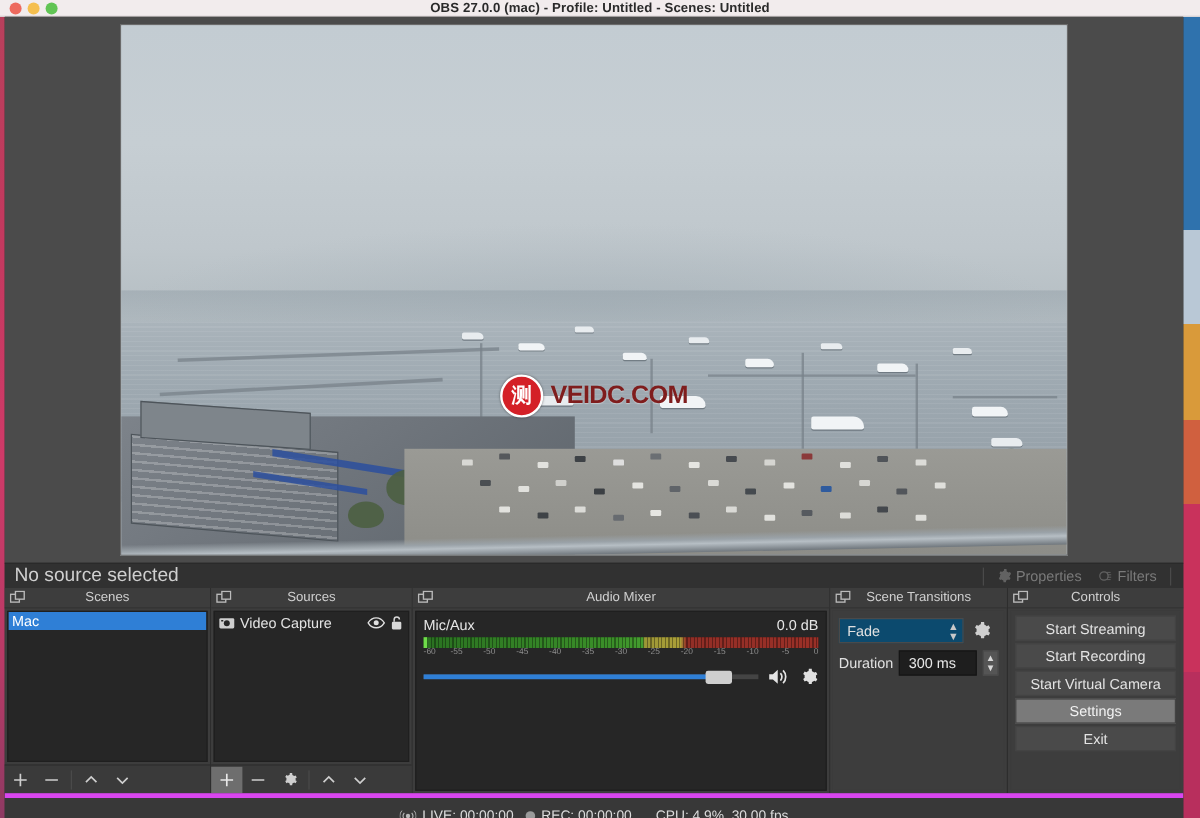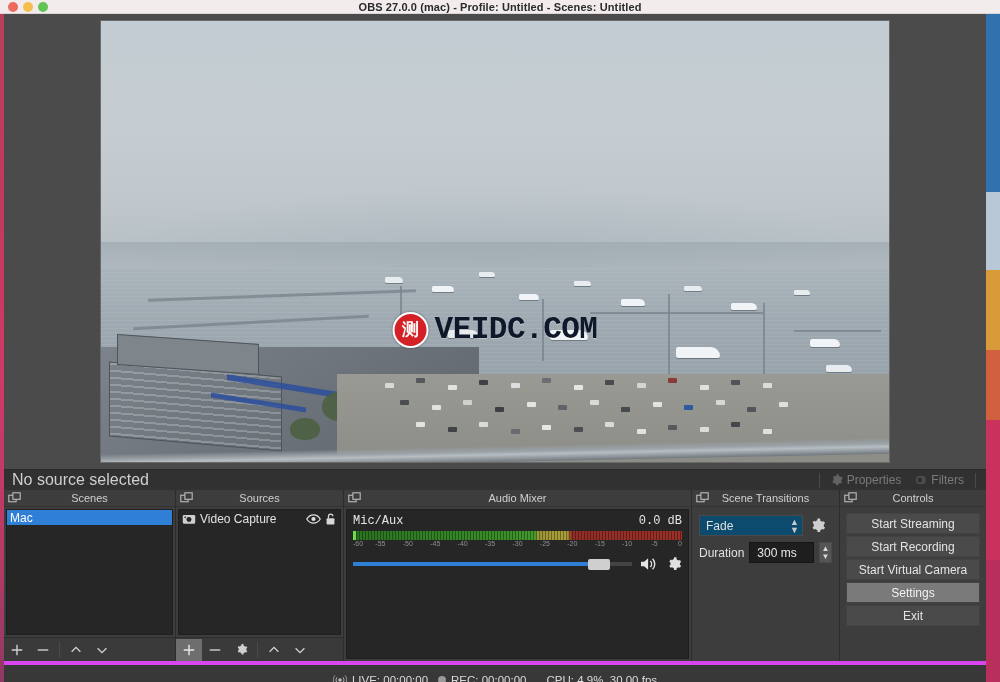--- a/index.html
+++ b/index.html
@@ -91,22 +91,22 @@
     position:absolute; left:50%; top:70%; transform:translate(-50%,-50%);
     display:flex; align-items:center; gap:6px; pointer-events:none;
   }
   #wm-logo {
     width:36px; height:36px; border-radius:50%; background:#d42027;
     border:2px solid #ffffff; display:flex; align-items:center; justify-content:center;
     color:#fff; font-size:17px; font-weight:bold; font-family:"DejaVu Sans", sans-serif;
     box-shadow:0 0 2px rgba(0,0,0,.5);
   }
   #wm-text {
-    font-family:Liberation Mono, monospace; font-weight:bold; font-size:31px;
-    color:#0f172a; letter-spacing:-0.5px; text-shadow:0 1px 1px rgba(255,255,255,.35);
+    font-family:Liberation Sans, sans-serif; font-weight:bold; font-size:21px;
+    color:#7f1d1d; letter-spacing:-0.5px; text-shadow:0 1px 1px rgba(255,255,255,.35);
   }
 
   
   #propbar {
     position:absolute; left:0; top:455px; width:982px; height:21px;
     background:#313131; display:flex; align-items:center; border-top:1px solid #2a2a2a;
   }
   #no-source { margin-left:8px; color:#cfcfcf; font-size:16px; }
   #propbar .sep { width:1px; height:15px; background:#4a4a4a; margin:0 4px; }
   .propbtn {
@@ -145,21 +145,21 @@
   .scene-item.selected { background:#2f7fd6; color:#fff; }
 
   
   #dock-sources { width:168px; }
   .source-item { height:18px; display:flex; align-items:center; padding-left:3px; gap:4px; font-size:12px; color:#e2e2e2; }
   .source-name { flex:1; white-space:nowrap; overflow:hidden; }
 
   
   #dock-mixer { width:348px; }
   #mixer-body { padding:4px 6px 0 6px; }
-  .mx-row1 { display:flex; justify-content:space-between; align-items:flex-start;font-family:Liberation Mono, monospace; }
+  .mx-row1 { display:flex; justify-content:space-between; align-items:flex-start; }
   .mx-name { font-size:12px; color:#e6e6e6; }
   .mx-db { font-size:12px; color:#e6e6e6; }
   .meter { position:relative; height:9px; margin-top:3px; background:#101010; }
   .meter-grad { position:absolute; left:0; top:0; height:9px; width:100%;
     background:linear-gradient(to right,
       #2d7a23 0%, #3f9b2c 48%, #49a832 55.5%,
       #a8a13a 56%, #b9ad3c 65%,
       #9e3128 66.5%, #a6332a 100%);
     opacity:.92; }
   .meter-grad:after { content:""; position:absolute; inset:0;

